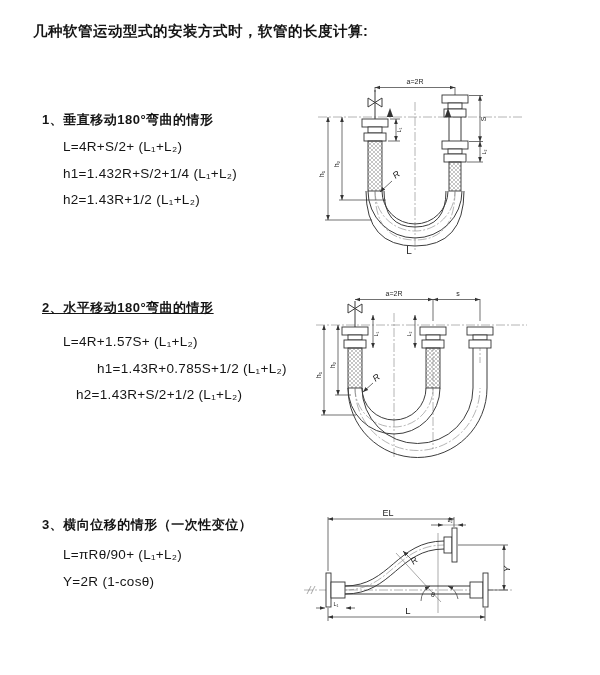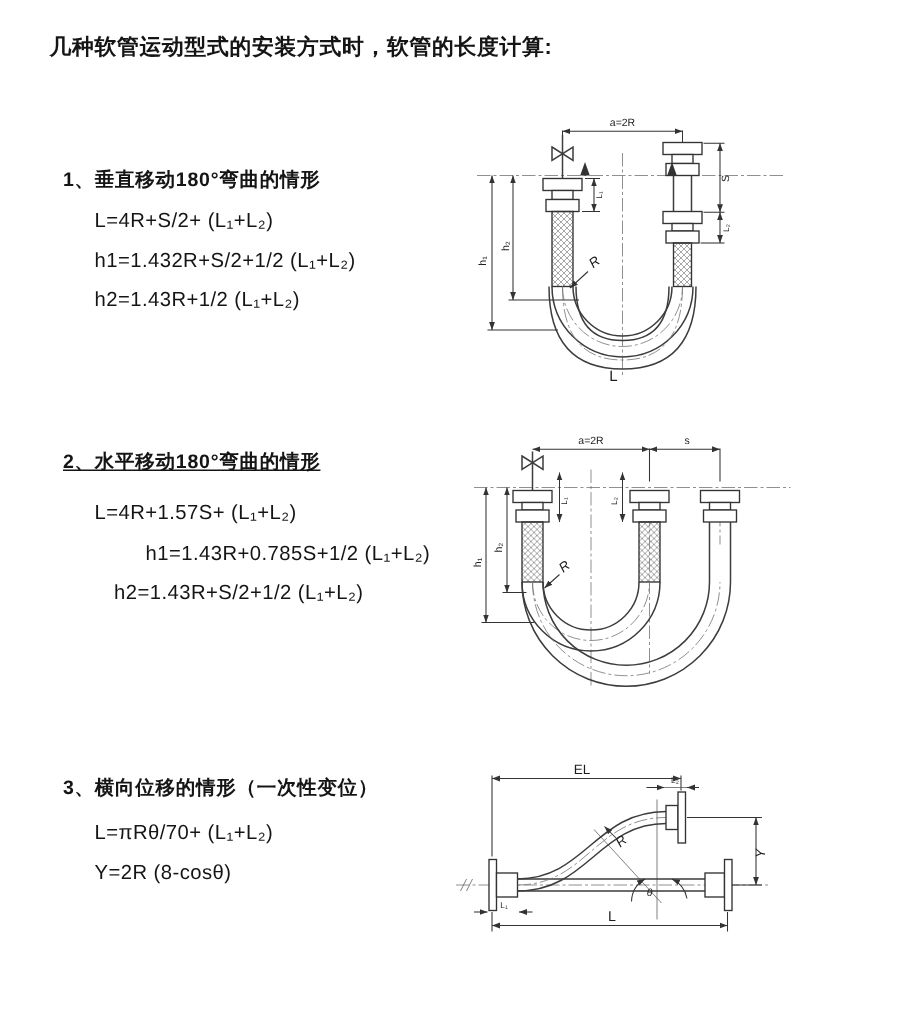--- a/index.html
+++ b/index.html
@@ -24,21 +24,21 @@
 </style>
 </head>
 <body>
 
 <div class="abs" style="left:0;top:0;width:600px;height:519px;border-radius:28px;">
 
   <div class="abs title" style="left:33px;top:22px;">几种软管运动型式的安装方式时，软管的长度计算:</div>
 
   <div class="abs sec-heading" style="left:42px;top:111px;">1、垂直移动180°弯曲的情形</div>
   <div class="abs formula" style="left:63px;top:139px;">L=4R+S/2+ (L₁+L₂)</div>
-  <div class="abs formula" style="left:63px;top:166px;">h1=1.432R+S/2+1/2 (L₁+L₂)</div>
+  <div class="abs formula" style="left:63px;top:166px;">h1=1.432R+S/2+1/4 (L₁+L₂)</div>
   <div class="abs formula" style="left:63px;top:192px;">h2=1.43R+1/2 (L₁+L₂)</div>
 
   <svg style="left:312px;top:74px;" width="278" height="182" viewBox="0 0 278 182">
     <defs>
       <marker id="ar1" viewBox="0 0 10 10" refX="9.5" refY="5" markerWidth="8" markerHeight="8" orient="auto-start-reverse">
         <path d="M0,1.5 L9.5,5 L0,8.5 Z" fill="#333"></path>
       </marker>
       <pattern id="hatch1" width="4" height="4" patternUnits="userSpaceOnUse">
         <path d="M0,0 L4,4 M4,0 L0,4" stroke="#8a8a8a" stroke-width="0.5"></path>
       </pattern>
@@ -214,22 +214,22 @@
       <text class="lab-s" transform="translate(99,47) rotate(-90)" text-anchor="middle">L₂</text>
     </g>
 
     <g>
       <path class="dim" d="M 61,96 L 51,105" marker-end="url(#ar2)"></path>
       <text class="lab-r" transform="translate(66,93) rotate(-38)" text-anchor="middle">R</text>
     </g>
   </svg>
 
   <div class="abs sec-heading" style="left:42px;top:516px;">3、横向位移的情形（一次性变位）</div>
-  <div class="abs formula" style="left:63px;top:547px;">L=πRθ/70+ (L₁+L₂)</div>
-  <div class="abs formula" style="left:63px;top:574px;">Y=2R (8-cosθ)</div>
+  <div class="abs formula" style="left:63px;top:547px;">L=πRθ/90+ (L₁+L₂)</div>
+  <div class="abs formula" style="left:63px;top:574px;">Y=2R (1-cosθ)</div>
 
   <svg style="left:300px;top:505px;" width="295" height="140" viewBox="0 0 295 140">
     <defs>
       <marker id="ar3" viewBox="0 0 10 10" refX="9.5" refY="5" markerWidth="8" markerHeight="8" orient="auto-start-reverse">
         <path d="M0,1.5 L9.5,5 L0,8.5 Z" fill="#333"></path>
       </marker>
     </defs>
 
     <g>
       <path class="cl" d="M 4,85 H 212"></path>

